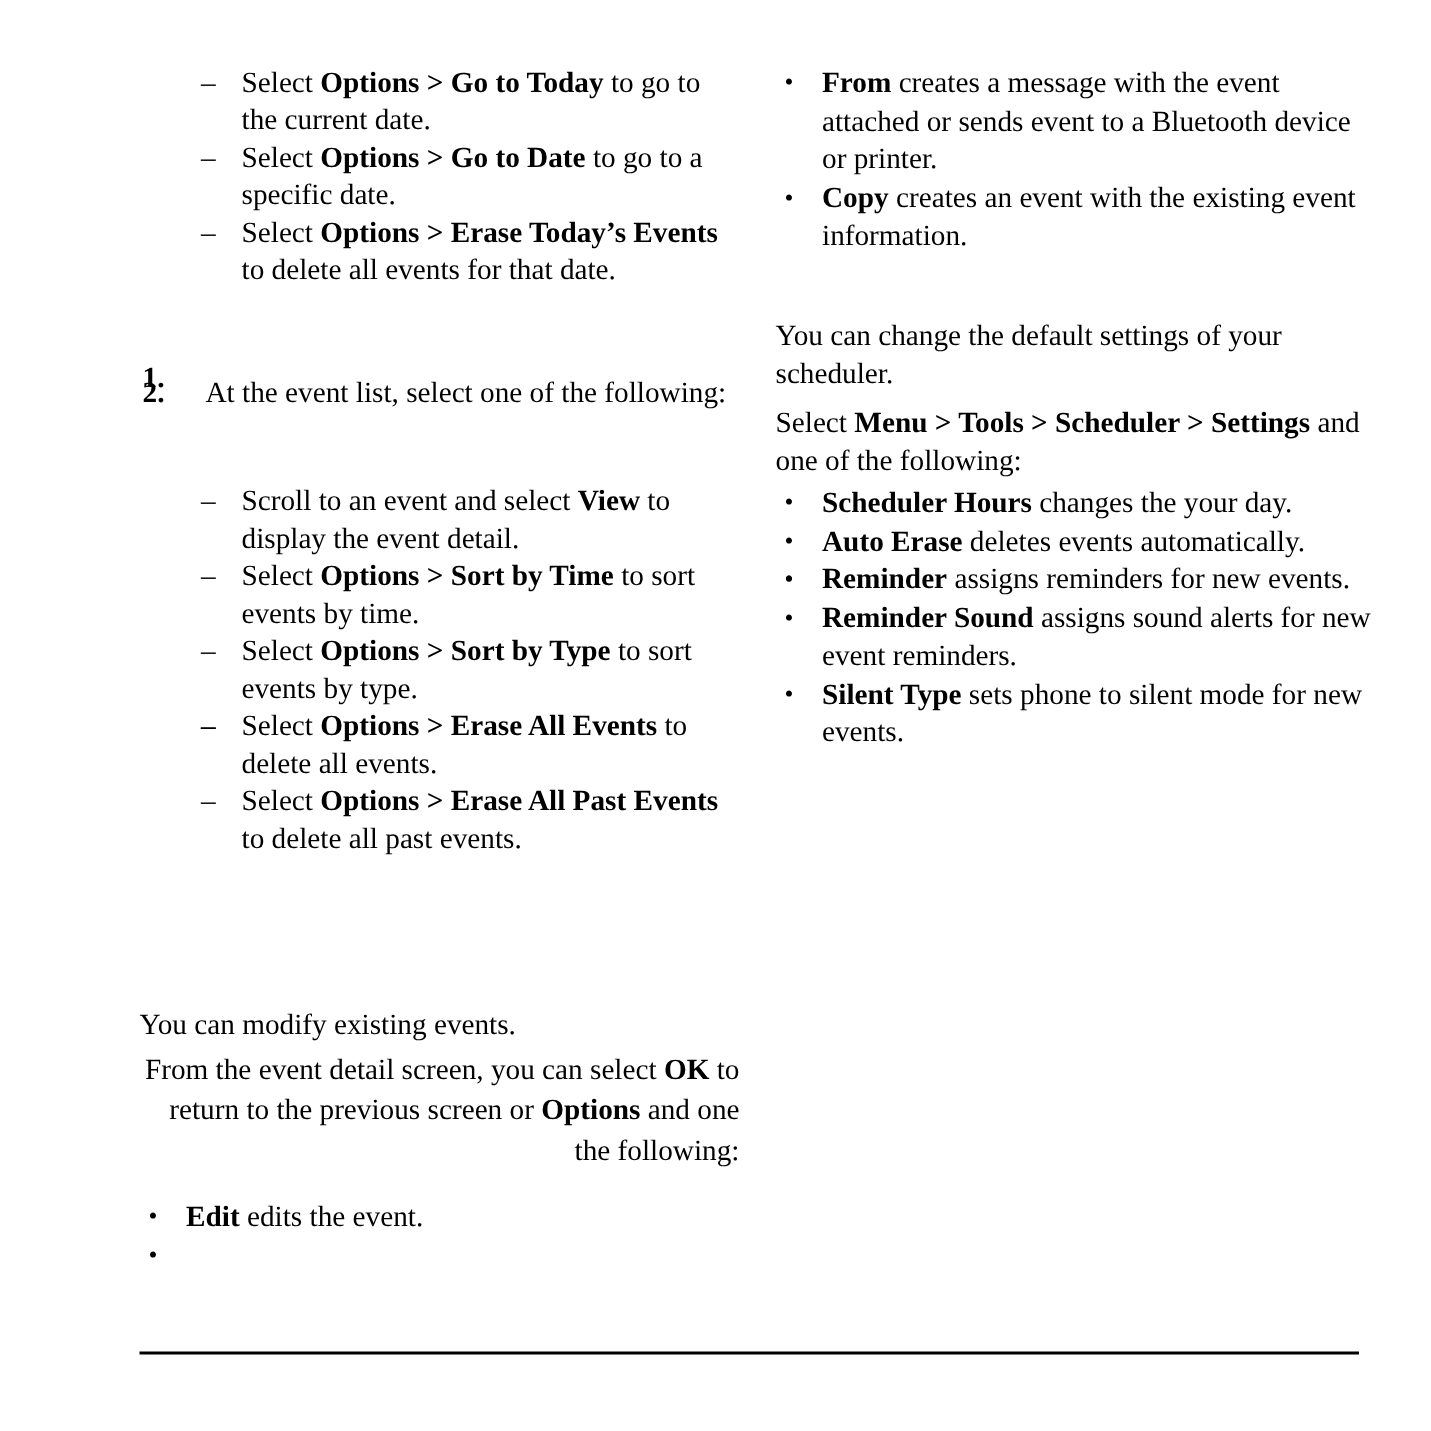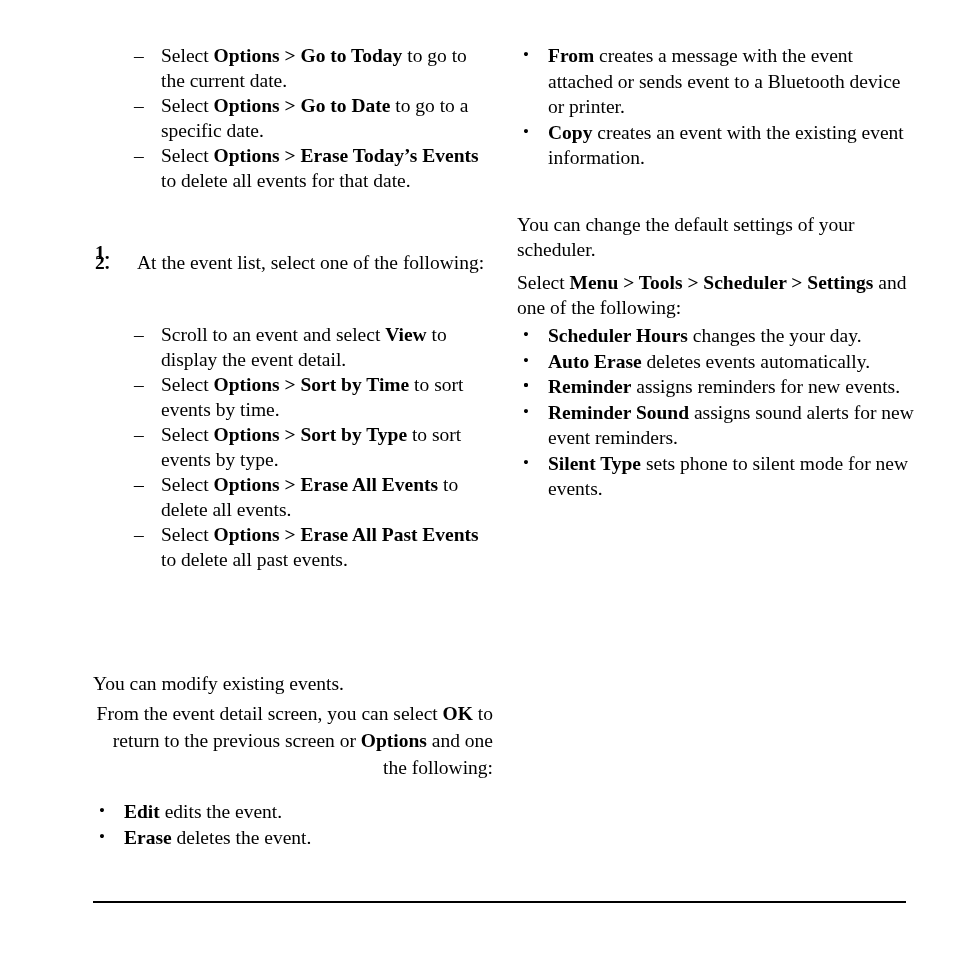--- a/index.html
+++ b/index.html
@@ -171,21 +171,20 @@
     <div class="block" style="top:670px;">
       <p class="para" style="margin-bottom:3px;">You can modify existing events.</p>
       <p class="para" style="margin-bottom:18px;text-align:right;"><span>From the event detail screen, you can select </span><b>OK</b><span> to return to the previous screen or </span><b>Options</b><span> and one the following:</span></p>
       <ul class="bullist">
         <li class="bulitem">
           <span class="marker">•</span>
           <span><b>Edit</b><span> edits the event.</span></span>
         </li>
         <li class="bulitem">
           <span class="marker">•</span>
-          <span><b>Erase</b><span> deletes the event.</span></span>
         </li>
       </ul>
     </div>
 
   </div>
 
   <div class="col col-right">
 
     <ul class="bullist block" style="top:43px;">
       <li class="bulitem">

